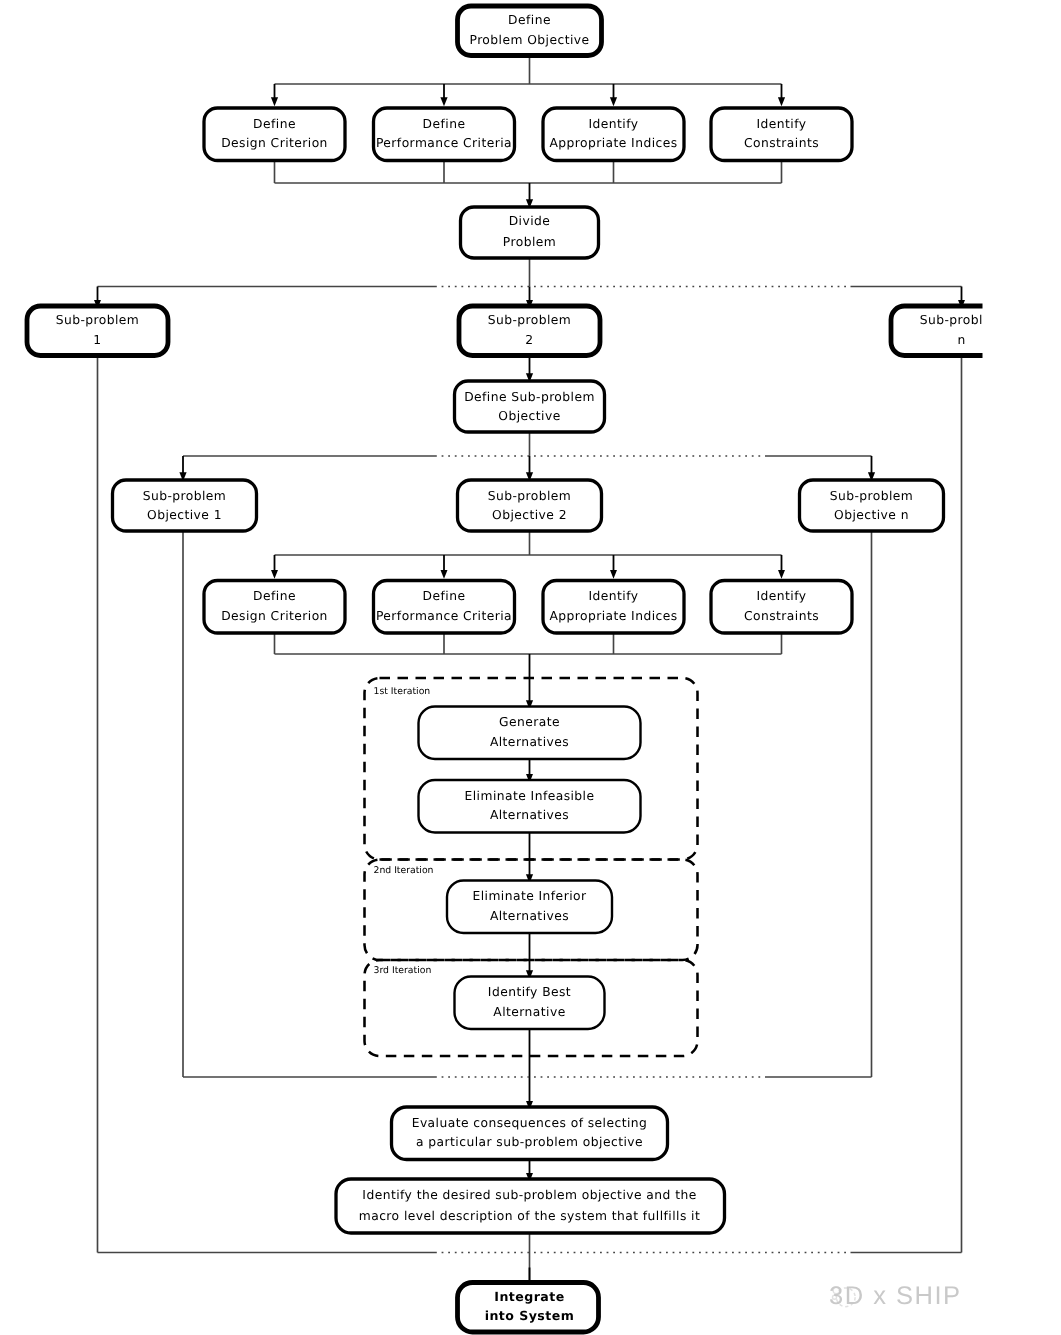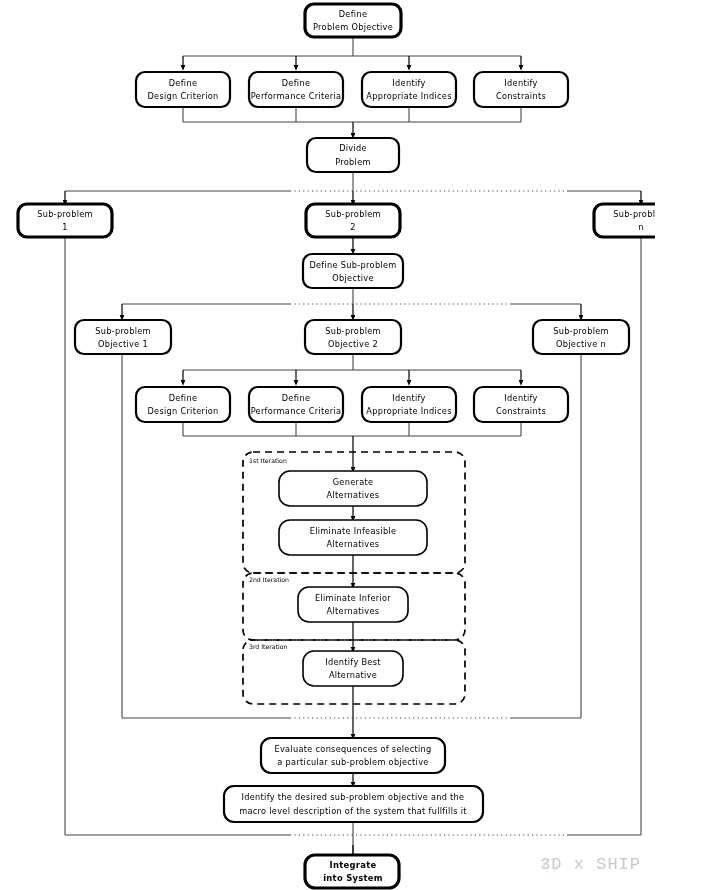--- a/index.html
+++ b/index.html
@@ -12,21 +12,21 @@
   .bx-med{stroke-width:2.2;}
   .bx-bold{stroke-width:3.2;}
   .lbl{font-size:8.2px;text-anchor:middle;dominant-baseline:middle;letter-spacing:0.3px;}
   .lbl-bold{font-size:8.4px;font-weight:bold;text-anchor:middle;dominant-baseline:middle;letter-spacing:0.3px;}
   .iter{font-size:6.2px;text-anchor:start;dominant-baseline:middle;}
   .ln{stroke:#444;stroke-width:1.1;fill:none;}
   .ln-d{stroke:#444;stroke-width:1.1;fill:none;stroke-dasharray:1.2 3.2;}
   .arrowline{stroke:#000;stroke-width:1.2;fill:none;}
   .dash-group{stroke:#000;stroke-width:1.7;fill:none;stroke-dasharray:7 5;}
   .wm{position:absolute;right:14px;bottom:16px;display:flex;align-items:center;gap:7px;
-      color:#c9c9c9;font-size:17px;letter-spacing:1px;font-family:Liberation Mono, monospace;}
+      color:#c9c9c9;font-size:17px;letter-spacing:1px;font-family:Liberation Sans, sans-serif;}
   .wm-mark{width:20px;height:20px;opacity:.55;}
 </style>
 </head>
 <body>
 
 <div id="stage">
 
   <svg width="707" height="890" viewBox="0 0 707 890">
     <defs>
       <marker id="arr" markerWidth="7" markerHeight="7" refX="3.2" refY="3" orient="auto" markerUnits="userSpaceOnUse">

